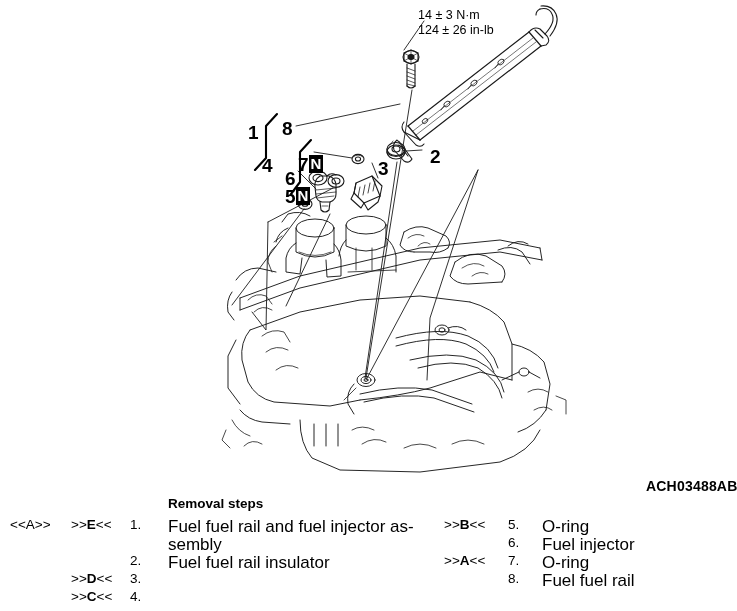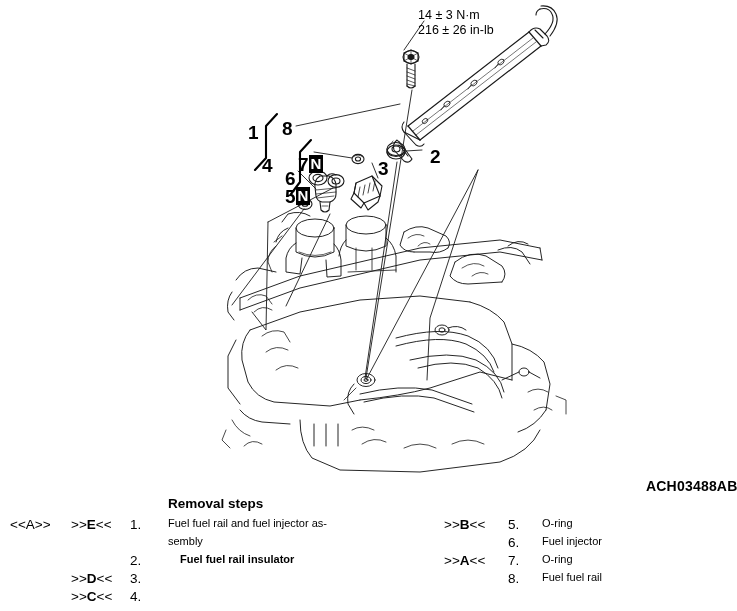--- a/index.html
+++ b/index.html
@@ -24,21 +24,21 @@
   .figid{position:absolute;left:646px;top:478px;font-size:14px;
          font-weight:bold;letter-spacing:.2px;color:#000;}
 
   
   #legend{position:absolute;left:0;top:496px;width:737px;height:115px;
           font-size:13.5px;}
   .lg-head{position:absolute;font-weight:bold;font-size:13.5px;}
   .lg-mark{position:absolute;font-size:13.5px;white-space:pre;}
   .lg-mark b{font-weight:bold;}
   .lg-num{position:absolute;font-size:13.5px;}
-  .lg-txt{position:absolute;font-size:11px;white-space:pre;}
+  .lg-txt{position:absolute;font-size:17px;white-space:pre;}
 </style>
 </head>
 <body>
 
 <div id="figure">
   <svg width="737" height="490" viewBox="0 0 737 490">
     <g fill="none" stroke="#1a1a1a" stroke-width="1.1" stroke-linecap="round" stroke-linejoin="round">
 
       <g>
         <path d="M408,126 L529,32" stroke-width="1.2"></path>
@@ -245,21 +245,21 @@
 
   <svg width="737" height="490" viewBox="0 0 737 490" style="position:absolute;left:0;top:0;">
     <g fill="none" stroke="#000" stroke-width="2.1" stroke-linecap="round" stroke-linejoin="round">
 
       <path d="M277,114 L266,126 L266,158 L255,170"></path>
 
       <path d="M311,140 L300,152 L300,182 L291,194"></path>
     </g>
   </svg>
 
-  <div class="lbl torque"><span>14 ± 3 N·m</span><br><span>216 ± 26 in-lb</span></div>
+  <div class="lbl torque"><span>14 ± 3 N·m</span><br><span>124 ± 26 in-lb</span></div>
 
   <div class="lbl callout" style="left:248px;top:122px;"><span>1</span></div>
   <div class="lbl callout" style="left:282px;top:118px;"><span>8</span></div>
   <div class="lbl callout" style="left:262px;top:155px;"><span>4</span></div>
   <div class="lbl callout" style="left:298px;top:154px;"><span>7</span><span class="nbadge">N</span></div>
   <div class="lbl callout" style="left:285px;top:168px;"><span>6</span></div>
   <div class="lbl callout" style="left:285px;top:186px;"><span>5</span><span class="nbadge">N</span></div>
   <div class="lbl callout" style="left:378px;top:158px;"><span>3</span></div>
   <div class="lbl callout" style="left:430px;top:146px;"><span>2</span></div>
 
@@ -270,21 +270,21 @@
 
   <div class="lg-head" style="left:168px;top:0px;">Removal steps</div>
 
   <div class="lg-mark" style="left:10px;top:21px;">&lt;&lt;A&gt;&gt;</div>
   <div class="lg-mark" style="left:71px;top:21px;"><span>&gt;&gt;</span><b>E</b><span>&lt;&lt;</span></div>
   <div class="lg-num" style="left:130px;top:21px;">1.</div>
   <div class="lg-txt" style="left:168px;top:21px;">Fuel fuel rail and fuel injector as-</div>
   <div class="lg-txt" style="left:168px;top:39px;">sembly</div>
 
   <div class="lg-num" style="left:130px;top:57px;">2.</div>
-  <div class="lg-txt" style="left:180px;top:57px;font-weight:bold;">Fuel fuel rail insulator</div>
+  <div class="lg-txt" style="left:168px;top:57px;">Fuel fuel rail insulator</div>
 
   <div class="lg-mark" style="left:71px;top:75px;"><span>&gt;&gt;</span><b>D</b><span>&lt;&lt;</span></div>
   <div class="lg-num" style="left:130px;top:75px;">3.</div>
 
   <div class="lg-mark" style="left:71px;top:93px;"><span>&gt;&gt;</span><b>C</b><span>&lt;&lt;</span></div>
   <div class="lg-num" style="left:130px;top:93px;">4.</div>
 
   <div class="lg-mark" style="left:444px;top:21px;"><span>&gt;&gt;</span><b>B</b><span>&lt;&lt;</span></div>
   <div class="lg-num" style="left:508px;top:21px;">5.</div>
   <div class="lg-txt" style="left:542px;top:21px;">O-ring</div>

